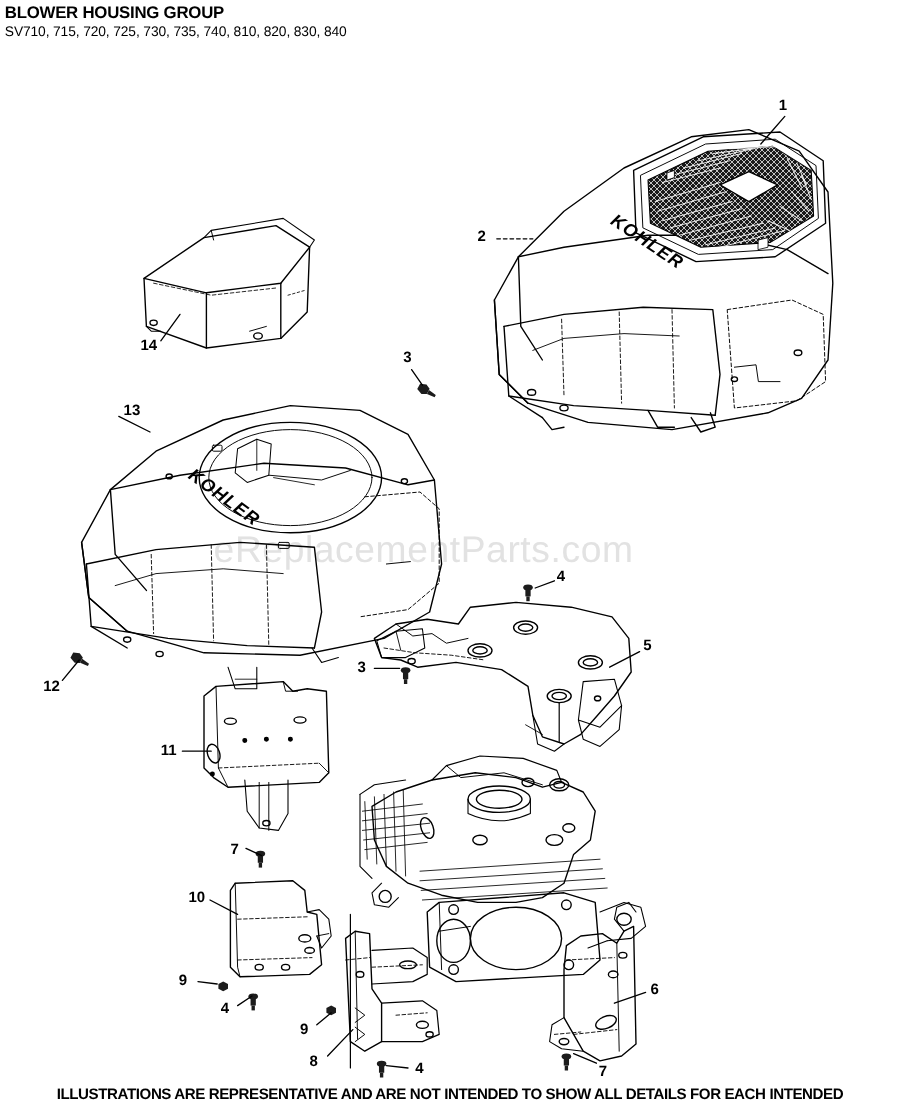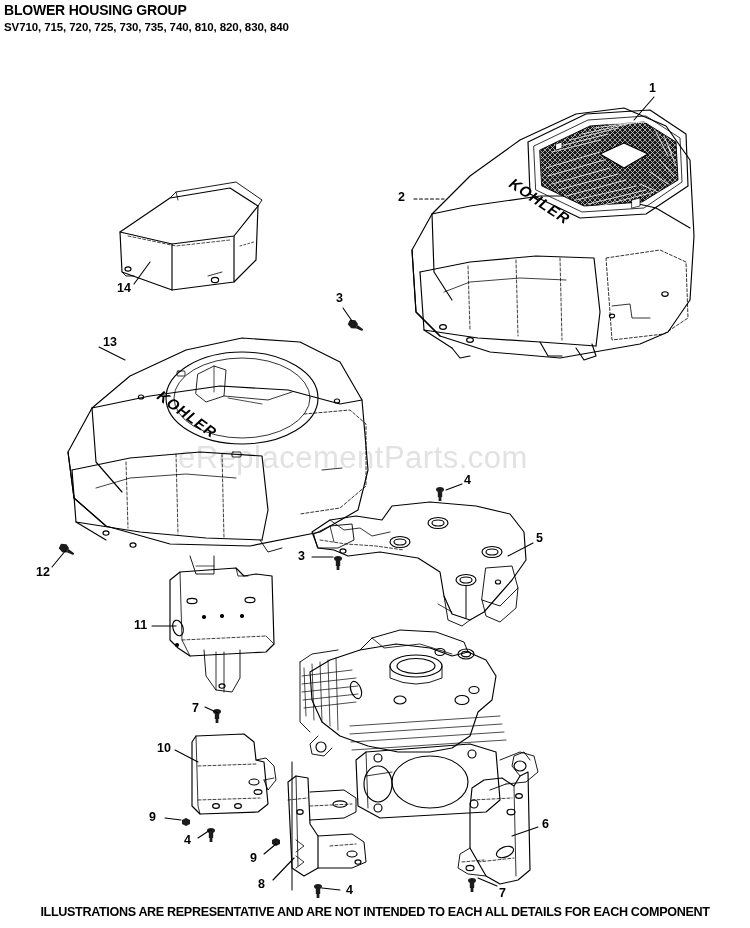--- a/index.html
+++ b/index.html
@@ -12,21 +12,21 @@
 
   
   .hdr{position:absolute;left:0;top:0;width:750px;}
   .hdr-title{
     position:absolute;left:4px;top:2px;
     font-size:14px;font-weight:bold;letter-spacing:-0.2px;
     white-space:nowrap;
   }
   .hdr-models{
     position:absolute;left:4px;top:21px;
-    font-size:11.5px;font-weight:bold;letter-spacing:-0.1px;
+    font-size:11.5px;font-weight:normal;letter-spacing:-0.1px;
     white-space:nowrap;
   }
 
   
   .ftr{
     position:absolute;left:0;top:905px;width:750px;text-align:center;
     font-size:12.6px;font-weight:bold;letter-spacing:-0.35px;
     white-space:nowrap;
   }
 
@@ -428,15 +428,15 @@
     <div class="callout" style="left:157px;top:742px;text-align:right;">10</div>
     <div class="callout" style="left:149px;top:811px;">9</div>
     <div class="callout" style="left:184px;top:834px;">4</div>
     <div class="callout" style="left:250px;top:852px;">9</div>
     <div class="callout" style="left:258px;top:878px;">8</div>
     <div class="callout" style="left:346px;top:884px;">4</div>
     <div class="callout" style="left:542px;top:818px;">6</div>
     <div class="callout" style="left:499px;top:887px;">7</div>
   </div>
 
-  <div class="ftr">ILLUSTRATIONS ARE REPRESENTATIVE AND ARE NOT INTENDED TO EACH ALL DETAILS FOR EACH COMPONENT</div>
+  <div class="ftr">ILLUSTRATIONS ARE REPRESENTATIVE AND ARE NOT INTENDED TO SHOW ALL DETAILS FOR EACH INTENDED</div>
 
 </div>
 
 </body></html>

